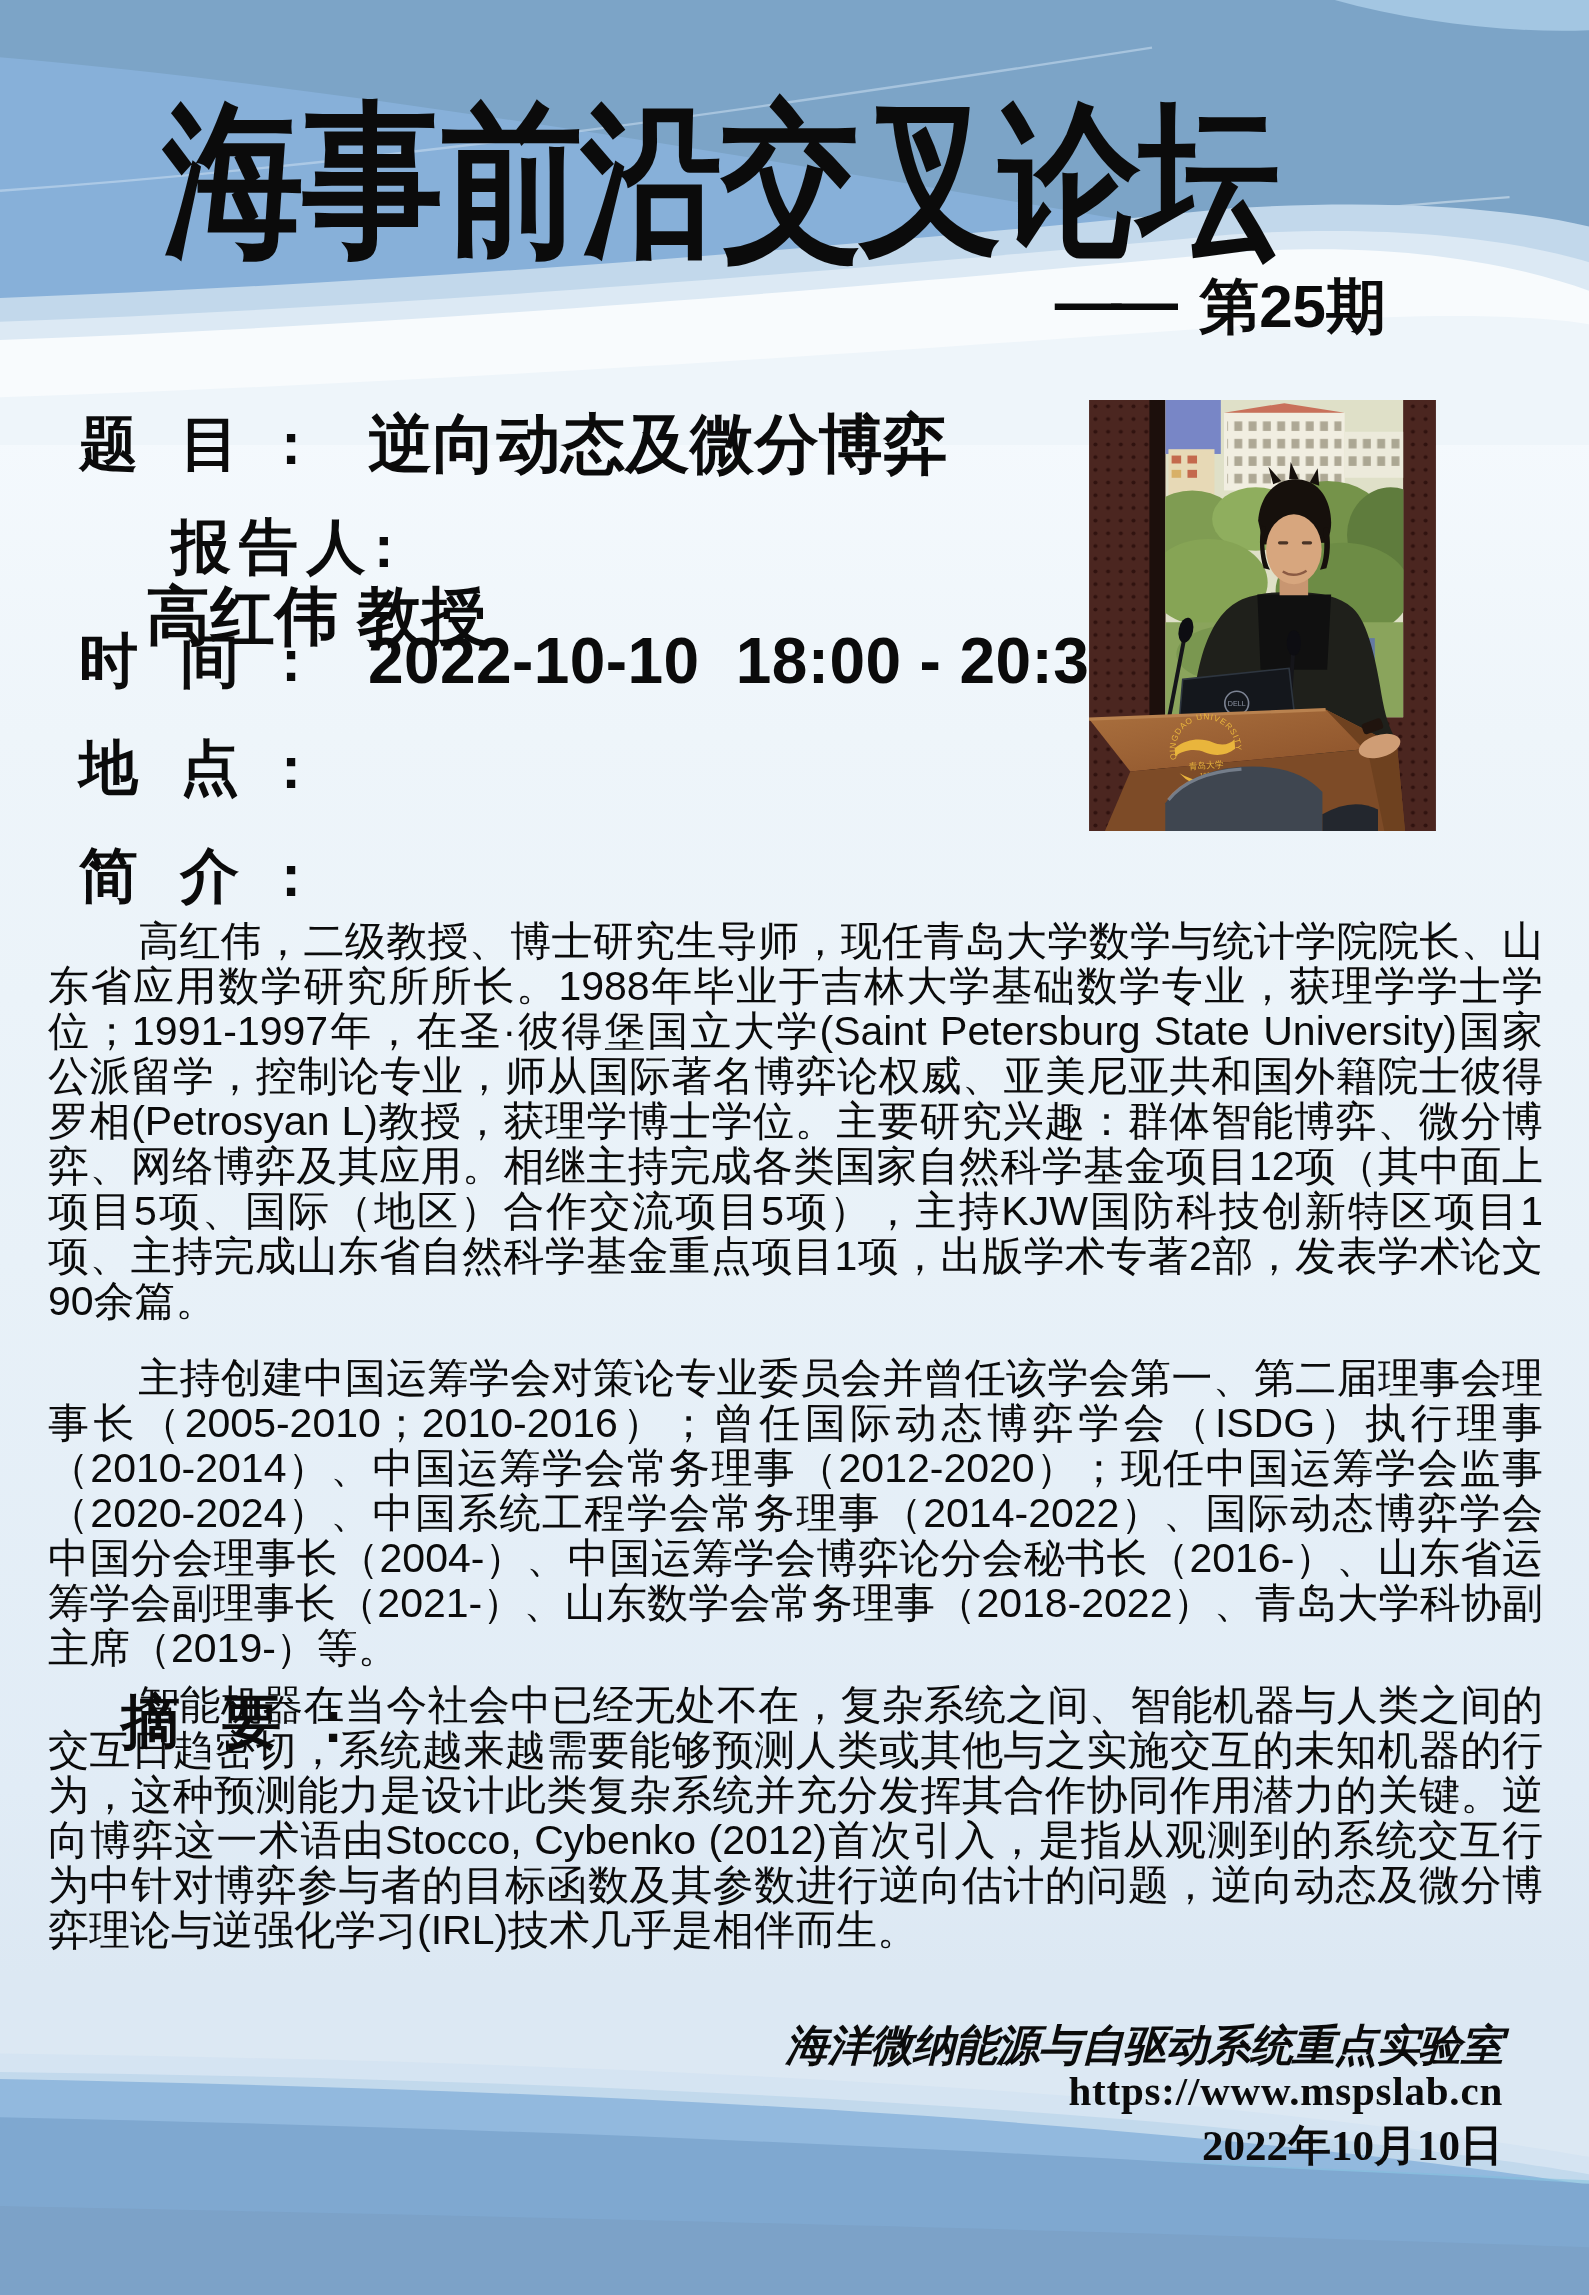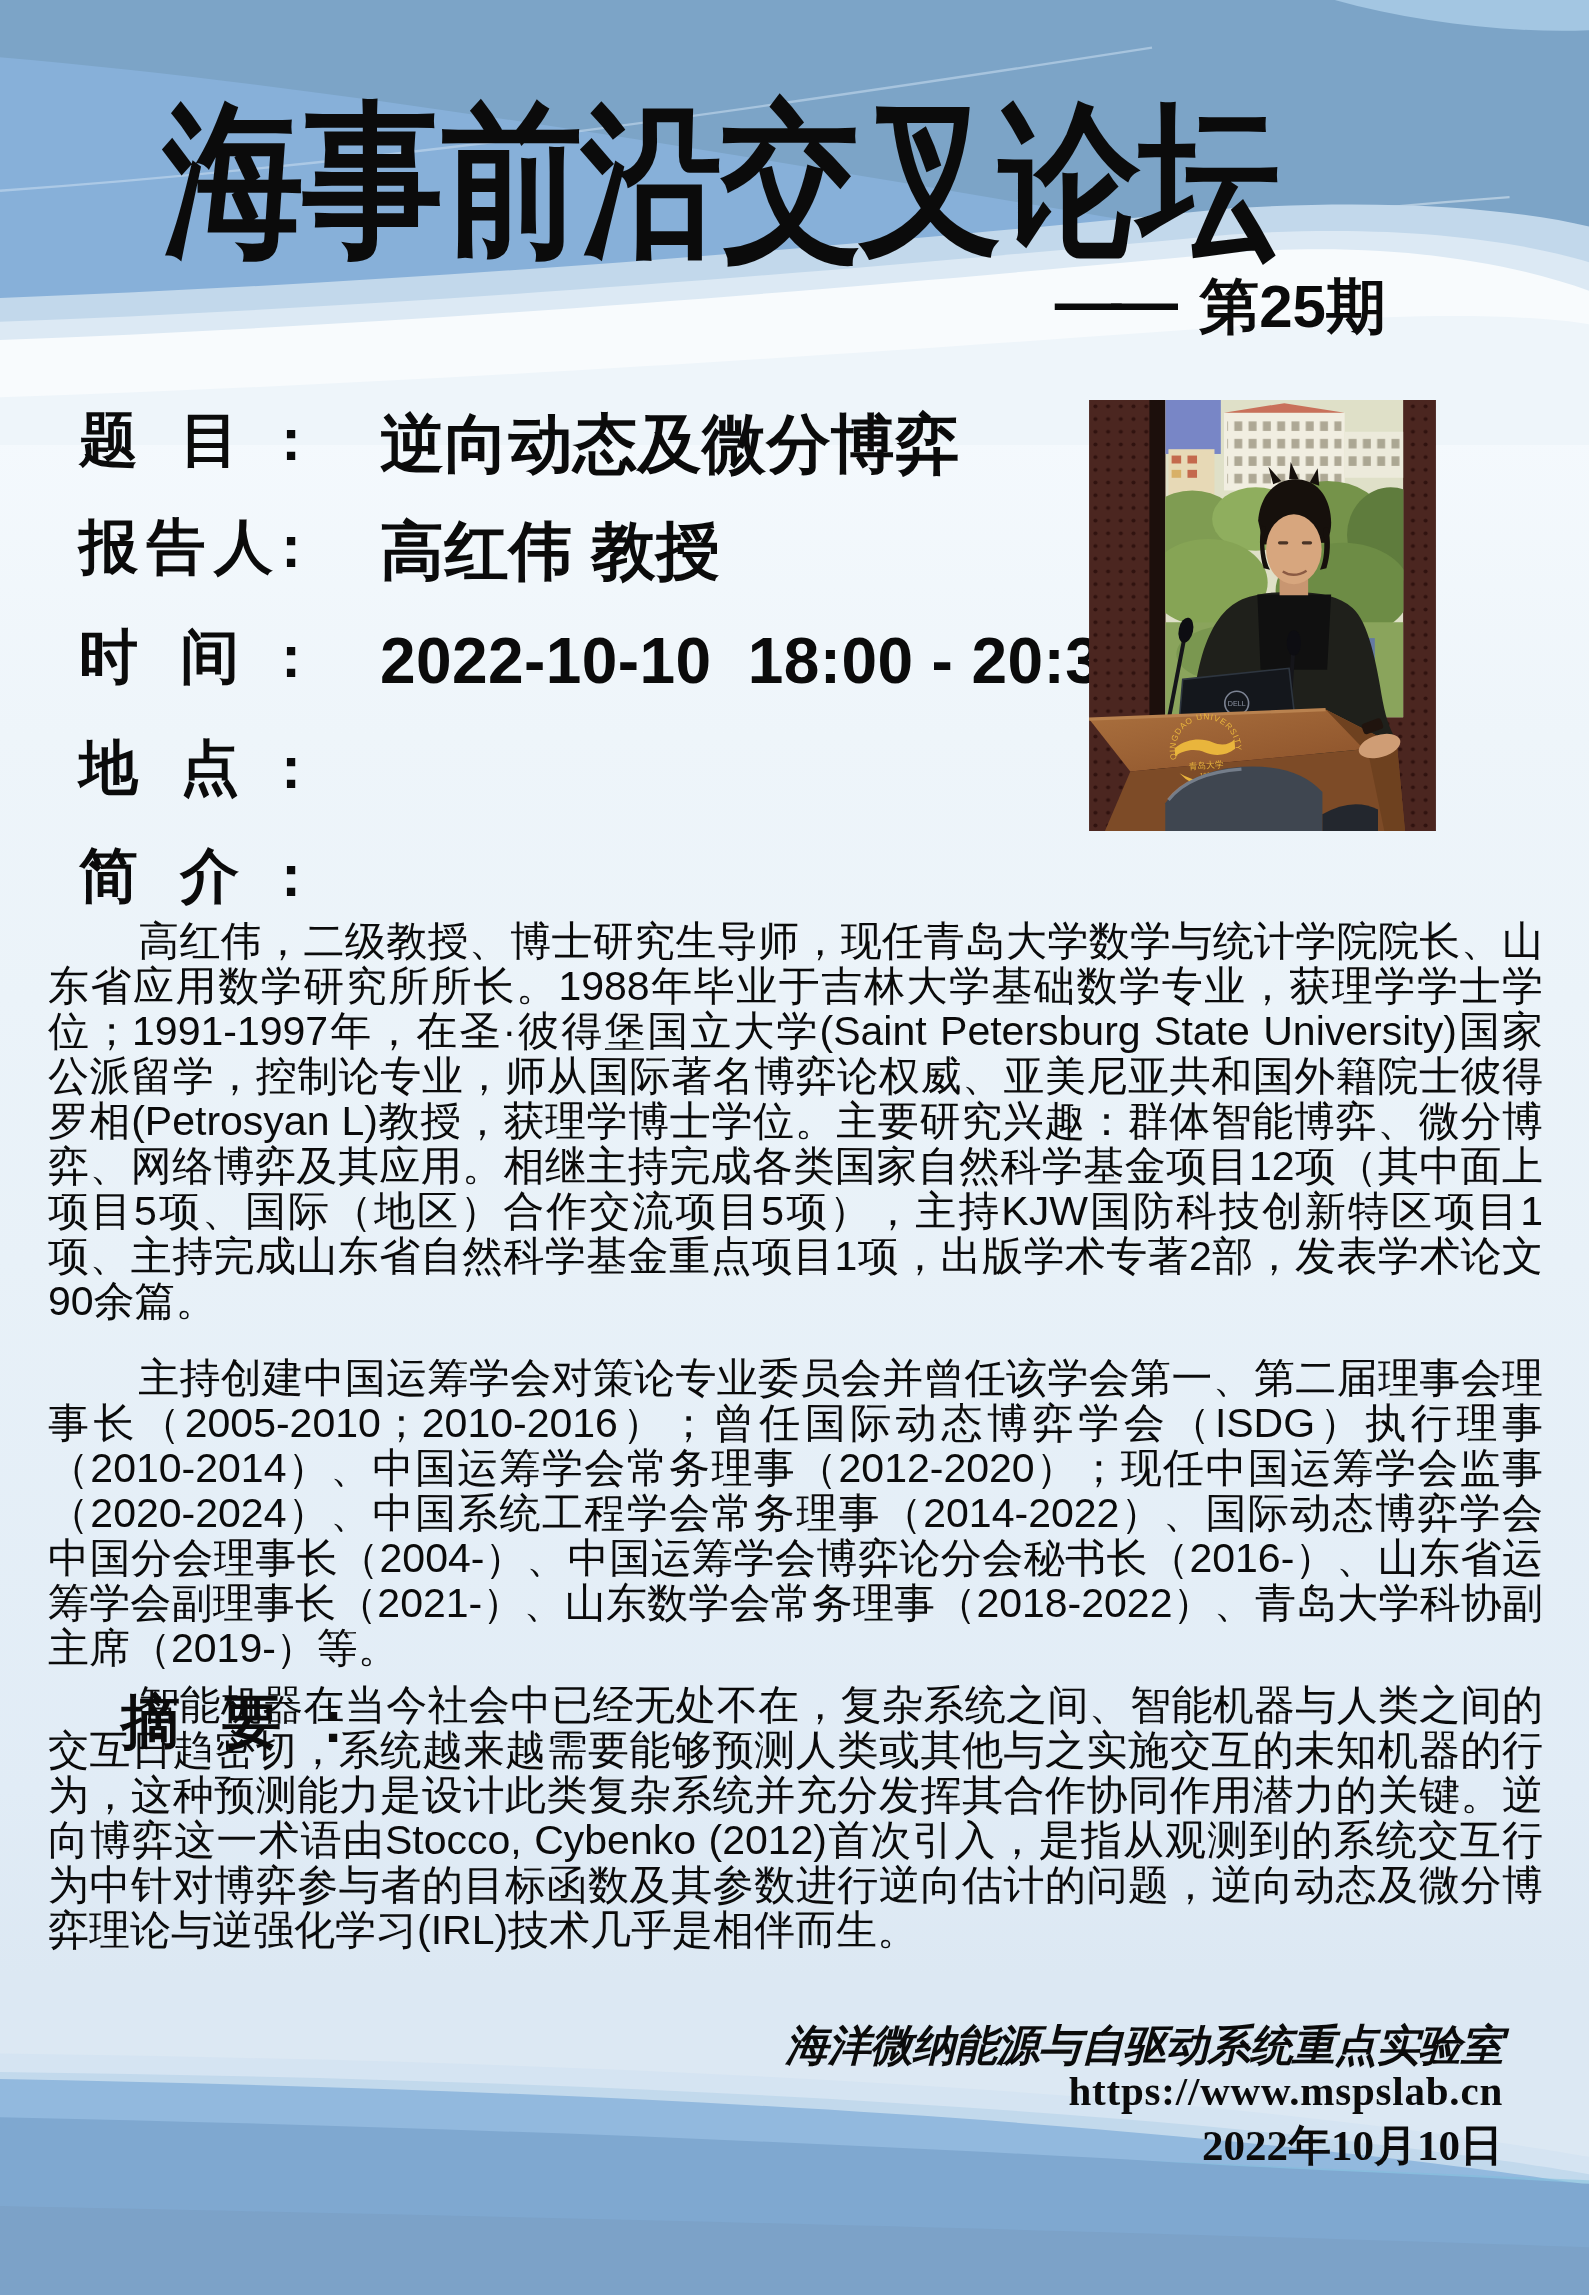--- a/index.html
+++ b/index.html
@@ -15,22 +15,22 @@
     position:absolute;top:89px;left:0;width:1441px;text-align:center;
     font-size:141px;font-weight:900;letter-spacing:-1.6px;line-height:1.1;white-space:nowrap;
   }
   .page-title .stretch{display:inline-block;transform:scaleY(1.18);transform-origin:center top;}
   .issue{
     position:absolute;top:267px;right:203px;display:flex;align-items:center;
     font-weight:700;font-size:60px;white-space:nowrap;
   }
   .issue-dash{font-size:67px;font-weight:700;letter-spacing:-0.16em;margin-right:32px;position:relative;top:-6.4px;}
   .info{position:absolute;left:79px;top:0;width:1192px;}
-  .info-row{position:absolute;left:0;display:flex;align-items:flex-start;white-space:pre;gap:12px;}
-  .row-1{top:408px;} .row-2{top:515px;} .row-3{top:625px;} .row-4{top:736px;}
+  .info-row{position:absolute;left:0;display:flex;align-items:center;white-space:pre;}
+  .row-1{top:408px;} .row-2{top:515px;flex-direction:column;} .row-3{top:625px;} .row-4{top:736px;}
   .cjk-label{
     display:inline-block;width:222px;font-size:59px;font-weight:700;
     text-align:justify;text-align-last:justify;line-height:1.1;
   }
   .info-value{margin-left:67px;font-size:64px;font-weight:700;line-height:1.15;letter-spacing:0.4px;}
   .section-label{position:absolute;left:79px;}
   .intro-label{top:844px;} .abstract-label{top:1690px;margin-left:42px;}
   .body-text{position:absolute;left:48px;width:1495px;font-size:41px;line-height:45px;font-weight:500;}
   .intro-text{top:919px;} .abstract-text{top:1683px;}
   .body-text p{margin:0;text-align:justify;text-indent:2.2em;}

